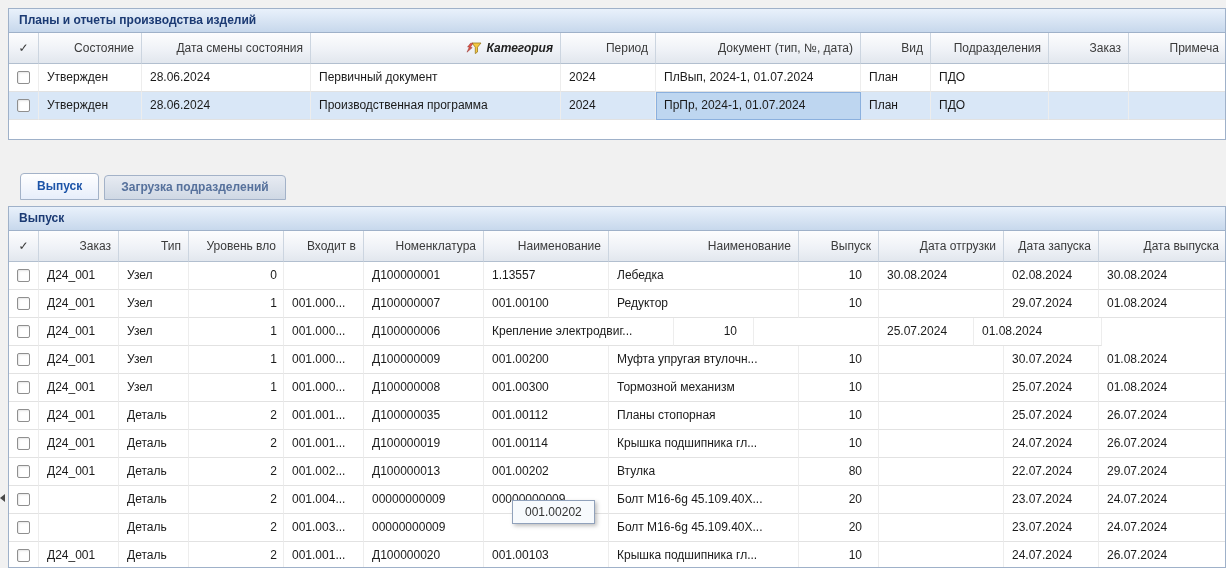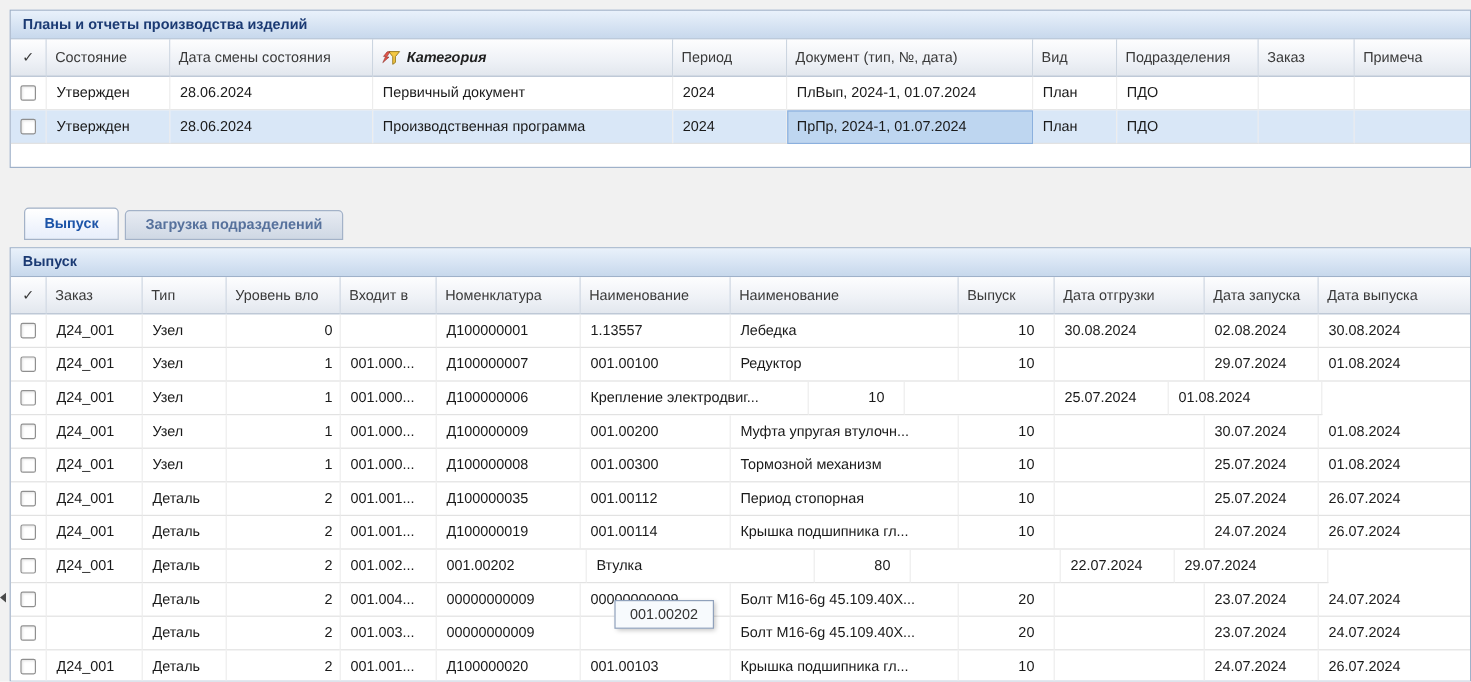--- a/index.html
+++ b/index.html
@@ -21,21 +21,21 @@
     font-weight:bold; color:#1b3a73;
     background:linear-gradient(#e9f1fb, #c7d8ec);
     border-bottom:1px solid #9fb1c9;
   }
   .grid-head { display:flex; height:31px; background:#eef1f6; }
   .hcell {
     flex:0 0 auto; display:flex; align-items:center;
     padding:0 7px; overflow:hidden; white-space:nowrap;
     color:#3a3a3a;
     background:linear-gradient(#fdfdfe 0%, #eef1f6 60%, #e2e7ee 100%);
-    border-right:1px solid #ccd5e0; border-bottom:1px solid #b2bfcf;
+    border-right:1px solid #ccd5e0; border-bottom:1px solid #b2bfcf;justify-content:flex-end;
   }
   .hcell.center { justify-content:center; }
   .hcell.emph .hlabel { font-weight:bold; font-style:italic; color:#1f1f1f; }
   .hcell .funnel { margin-right:5px; flex:0 0 auto; }
   .grid-row { display:flex; height:28px; background:#fff; }
   .cell {
     flex:0 0 auto; line-height:27px; padding:0 8px;
     white-space:nowrap; overflow:hidden;
     border-right:1px solid #ededed; border-bottom:1px solid #e2e2e2;
   }
@@ -270,21 +270,21 @@
       <div class="grid-row">
         <div class="cell ccheck" style="width: 30px;">
           <span class="checkbox"></span>
         </div>
         <div class="cell" style="width: 80px;">Д24_001</div>
         <div class="cell" style="width: 70px;">Деталь</div>
         <div class="cell" style="width: 95px; text-align: right; padding-right: 6px;">2</div>
         <div class="cell" style="width: 80px;">001.001...</div>
         <div class="cell" style="width: 120px;">Д100000035</div>
         <div class="cell" style="width: 125px;">001.00112</div>
-        <div class="cell" style="width: 190px;">Период стопорная</div>
+        <div class="cell" style="width: 190px;">Планы стопорная</div>
         <div class="cell" style="width: 80px; text-align: right; padding-right: 16px;">10</div>
         <div class="cell" style="width: 125px;"></div>
         <div class="cell" style="width: 95px;">25.07.2024</div>
         <div class="cell" style="width: 128px;">26.07.2024</div>
       </div>
       <div class="grid-row">
         <div class="cell ccheck" style="width: 30px;">
           <span class="checkbox"></span>
         </div>
         <div class="cell" style="width: 80px;">Д24_001</div>
@@ -300,20 +300,21 @@
         <div class="cell" style="width: 128px;">26.07.2024</div>
       </div>
       <div class="grid-row">
         <div class="cell ccheck" style="width: 30px;">
           <span class="checkbox"></span>
         </div>
         <div class="cell" style="width: 80px;">Д24_001</div>
         <div class="cell" style="width: 70px;">Деталь</div>
         <div class="cell" style="width: 95px; text-align: right; padding-right: 6px;">2</div>
         <div class="cell" style="width: 80px;">001.002...</div>
+        <div class="cell" style="width: 120px;">Д100000013</div>
         <div class="cell" style="width: 125px;">001.00202</div>
         <div class="cell" style="width: 190px;">Втулка</div>
         <div class="cell" style="width: 80px; text-align: right; padding-right: 16px;">80</div>
         <div class="cell" style="width: 125px;"></div>
         <div class="cell" style="width: 95px;">22.07.2024</div>
         <div class="cell" style="width: 128px;">29.07.2024</div>
       </div>
       <div class="grid-row">
         <div class="cell ccheck" style="width: 30px;">
           <span class="checkbox"></span>

